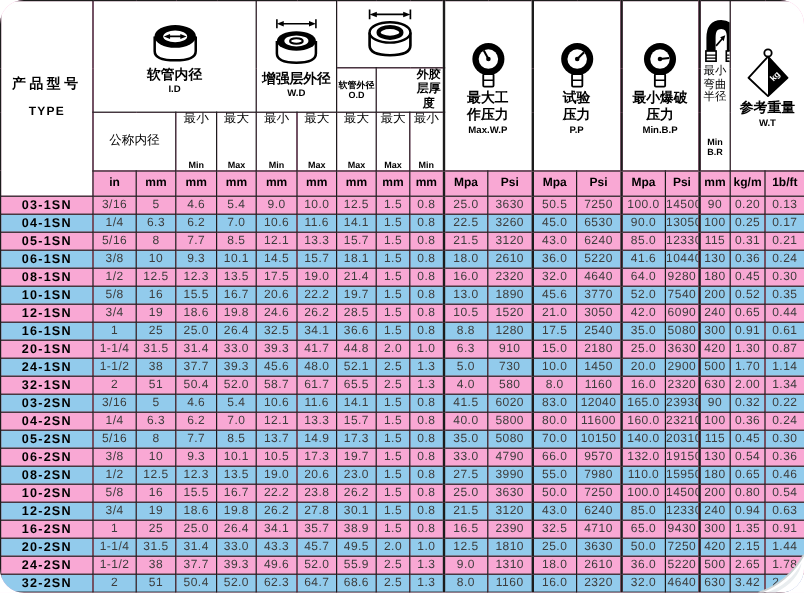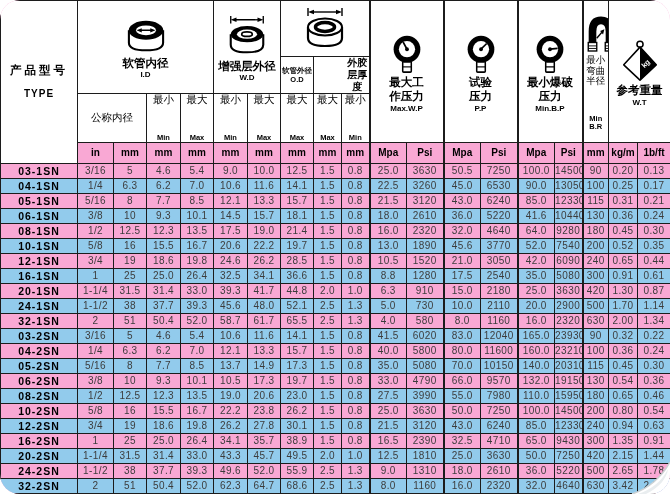--- a/index.html
+++ b/index.html
@@ -443,21 +443,21 @@
           <td>37.7</td>
           <td>39.3</td>
           <td>45.6</td>
           <td>48.0</td>
           <td>52.1</td>
           <td>2.5</td>
           <td>1.3</td>
           <td class="gb">5.0</td>
           <td>730</td>
           <td class="gb">10.0</td>
-          <td>2110</td>
+          <td>1450</td>
           <td class="gb">20.0</td>
           <td>2900</td>
           <td class="gb">500</td>
           <td>1.70</td>
           <td>1.14</td>
         </tr>
         <tr>
           <td class="type-cell">32-1SN</td>
           <td>2</td>
           <td>51</td>

